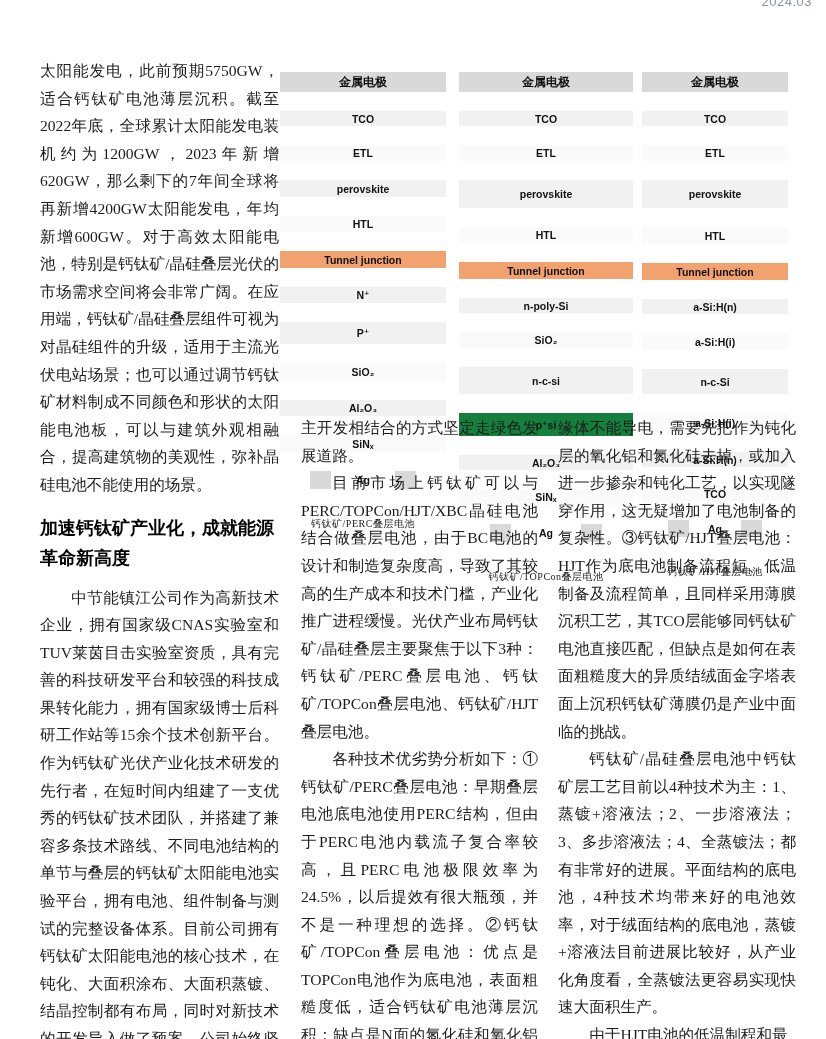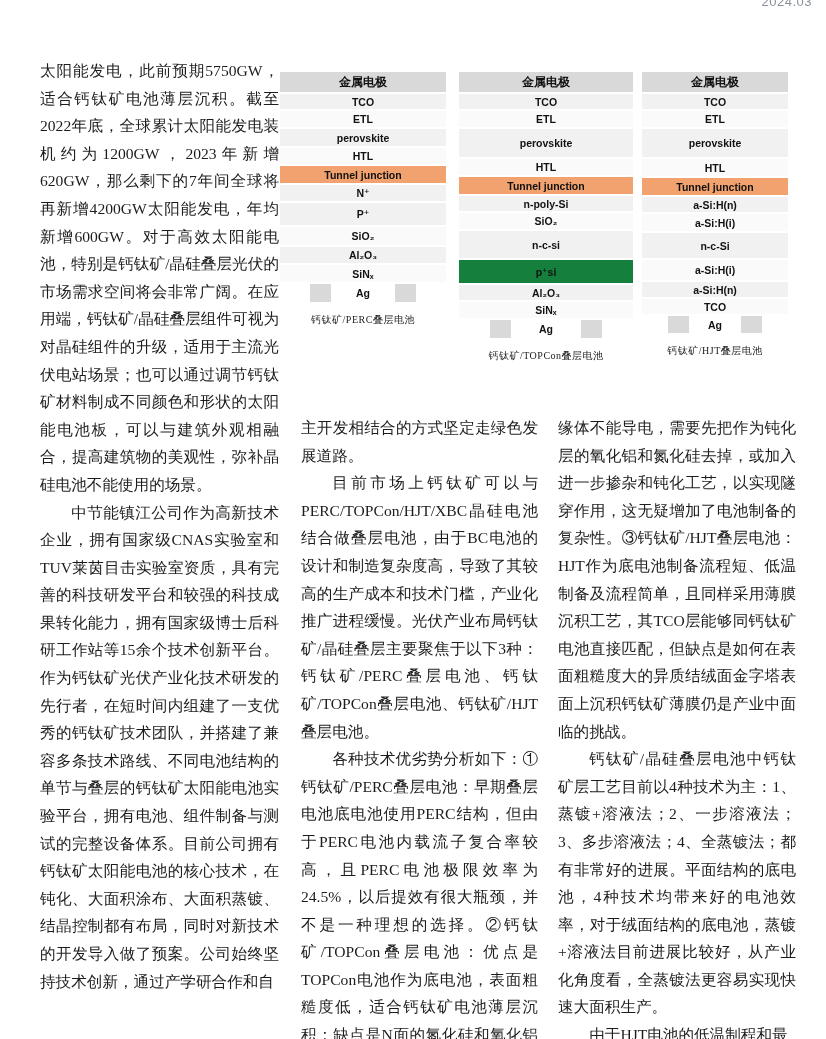--- a/index.html
+++ b/index.html
@@ -27,21 +27,21 @@
     font-size:18px;line-height:30px;font-weight:700;color:#000;
   }
   
   .figures{position:absolute;left:280px;top:72px;display:flex;}
   .figure{display:flex;flex-direction:column;}
   .figure:nth-child(1){width:166px;margin-right:13px;}
   .figure:nth-child(2){width:174px;margin-right:9px;}
   .figure:nth-child(3){width:146px;}
   .layer{
     position:relative;display:flex;align-items:center;justify-content:center;
-    margin-bottom:2px;
+    margin-bottom:19px;
     font-family:"Liberation Sans","DejaVu Sans",sans-serif;
     font-weight:700;font-size:10.5px;color:#111;
   }
   .layer.hdr{font-size:12px;}
   .layer .lbl{position:relative;z-index:1;}
   .layer .pad{position:absolute;top:0;height:100%;width:21px;z-index:0;}
   .layer .pad.l{left:18%;}
   .layer .pad.r{right:18%;}
   .caption{
     margin-top:9px;text-align:center;
@@ -51,20 +51,21 @@
 </style>
 </head>
 <body>
 
 <div class="page">
 
   <div class="page-date">2024.03</div>
 
   <div class="col col-left">
     <p class="body">太阳能发电，此前预期5750GW，适合钙钛矿电池薄层沉积。截至2022年底，全球累计太阳能发电装机约为1200GW，2023年新增620GW，那么剩下的7年间全球将再新增4200GW太阳能发电，年均新增600GW。对于高效太阳能电池，特别是钙钛矿/晶硅叠层光伏的市场需求空间将会非常广阔。在应用端，钙钛矿/晶硅叠层组件可视为对晶硅组件的升级，适用于主流光伏电站场景；也可以通过调节钙钛矿材料制成不同颜色和形状的太阳能电池板，可以与建筑外观相融合，提高建筑物的美观性，弥补晶硅电池不能使用的场景。</p>
+    <h2 class="heading">加速钙钛矿产业化，成就能源革命新高度</h2>
     <p class="body indent">中节能镇江公司作为高新技术企业，拥有国家级CNAS实验室和TUV莱茵目击实验室资质，具有完善的科技研发平台和较强的科技成果转化能力，拥有国家级博士后科研工作站等15余个技术创新平台。作为钙钛矿光伏产业化技术研发的先行者，在短时间内组建了一支优秀的钙钛矿技术团队，并搭建了兼容多条技术路线、不同电池结构的单节与叠层的钙钛矿太阳能电池实验平台，拥有电池、组件制备与测试的完整设备体系。目前公司拥有钙钛矿太阳能电池的核心技术，在钝化、大面积涂布、大面积蒸镀、结晶控制都有布局，同时对新技术的开发导入做了预案。公司始终坚持技术创新，通过产学研合作和自</p>
   </div>
 
   <div class="figures" id="figures">
       <div class="figure">
         <div class="layer hdr" style="height: 20px; background: rgb(217, 217, 217);">
           <span class="lbl">金属电极</span>
         </div>
         <div class="layer" style="height: 15px; background: rgb(241, 241, 241);">
           <span class="lbl">TCO</span>

